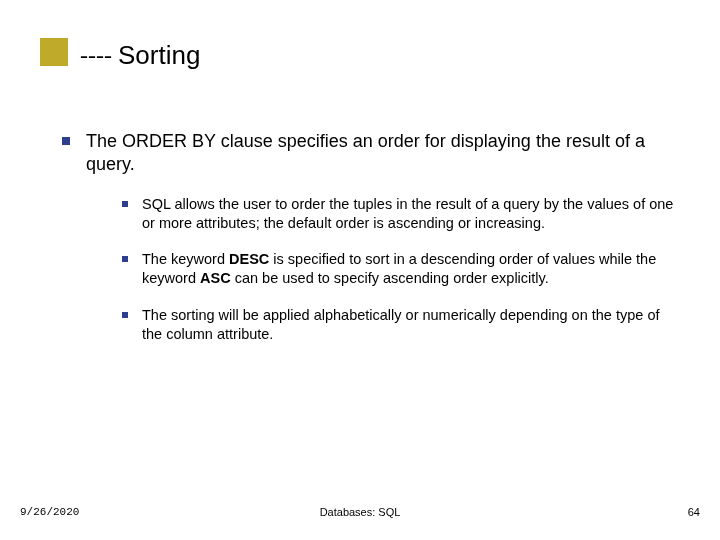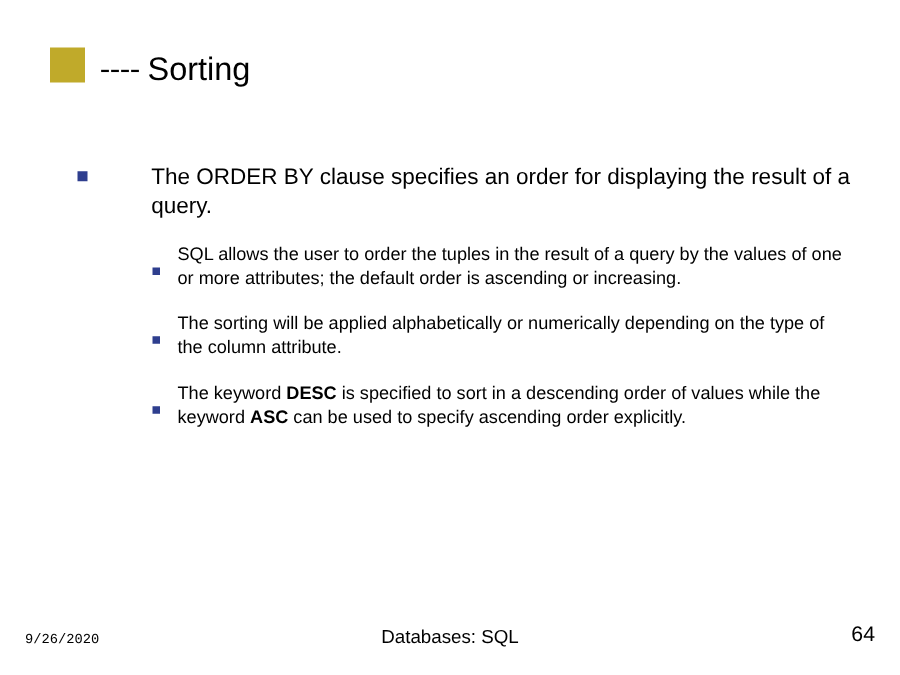--- a/index.html
+++ b/index.html
@@ -3,30 +3,30 @@
 <meta charset="utf-8">
 <style>
   * { margin: 0; padding: 0; box-sizing: border-box; }
   html, body { width: 720px; height: 540px; font-family: Verdana, Arial, sans-serif; background: #fff; color: #000; }
   .slide { position: relative; width: 720px; height: 540px; }
   .title-area { position: absolute; top: 40px; left: 40px; display: flex; align-items: center; }
   .title-block { width: 28px; height: 28px; background: #c0aa2a; margin-right: 12px; position: relative; top: -4px; }
   .title-dashes { font-family: "Times New Roman", serif; font-size: 24px; letter-spacing: 0px; margin-right: 6px; }
   .title-text { font-family: Verdana, sans-serif; font-size: 26px; }
   .body { position: absolute; top: 130px; left: 62px; right: 40px; }
-  .bullet-row { display: flex; align-items: flex-start; margin-bottom: 18px; gap: 35px; }
+  .bullet-row { display: flex; align-items: flex-start; margin-bottom: 18px; }
   .bullet { width: 8px; height: 8px; background: #2e3e8e; flex-shrink: 0; margin-top: 7px; margin-right: 16px; }
   .bullet-small { width: 6px; height: 6px; background: #2e3e8e; flex-shrink: 0; margin-top: 6px; margin-right: 14px; }
   .main-text { font-size: 18px; line-height: 1.3; font-family: Verdana, sans-serif; }
   .sub-list { margin-left: 60px; margin-top: 6px; }
   .sub-text { font-size: 14.5px; line-height: 1.3; font-family: Verdana, sans-serif; }
-  .sub-item { display: flex; align-items: center; margin-bottom: 18px; }
+  .sub-item { display: flex; align-items: flex-start; margin-bottom: 18px; }
   .footer-date { position: absolute; bottom: 22px; left: 20px; font-size: 11px; font-family: Liberation Mono, monospace; }
-  .footer-title { position: absolute; bottom: 22px; left: 50%; transform: translateX(-50%); font-size: 15px; font-family: Verdana, sans-serif; }
-  .footer-page { position: absolute; bottom: 22px; right: 20px; font-size: 17px; font-family: Verdana, sans-serif; }
+  .footer-title { position: absolute; bottom: 22px; left: 50%; transform: translateX(-50%); font-size: 11px; font-family: Verdana, sans-serif; }
+  .footer-page { position: absolute; bottom: 22px; right: 20px; font-size: 11px; font-family: Verdana, sans-serif; }
   b { font-weight: bold; }
 </style>
 </head>
 <body>
 <div class="slide">
 
   <div class="title-area">
     <div class="title-block"></div>
     <span class="title-dashes">----</span>
     <span class="title-text">Sorting</span>
@@ -38,25 +38,25 @@
       <div class="main-text">The ORDER BY clause specifies an order for displaying the result of a query.</div>
     </div>
 
     <div class="sub-list">
       <div class="sub-item">
         <div class="bullet-small"></div>
         <div class="sub-text">SQL allows the user to order the tuples in the result of a query by the values of one or more attributes; the default order is ascending or increasing.</div>
       </div>
       <div class="sub-item">
         <div class="bullet-small"></div>
-        <div class="sub-text">The sorting will be applied alphabetically or numerically depending on the type of the column attribute.</div>
+        <div class="sub-text" id="sub1">The keyword <b>DESC</b> is specified to sort in a descending order of values while the keyword <b>ASC</b> can be used to specify ascending order explicitly.</div>
       </div>
       <div class="sub-item">
         <div class="bullet-small"></div>
-        <div class="sub-text" id="sub1">The keyword <b>DESC</b> is specified to sort in a descending order of values while the keyword <b>ASC</b> can be used to specify ascending order explicitly.</div>
+        <div class="sub-text">The sorting will be applied alphabetically or numerically depending on the type of the column attribute.</div>
       </div>
     </div>
   </div>
 
   <div class="footer-date">9/26/2020</div>
   <div class="footer-title">Databases: SQL</div>
   <div class="footer-page">64</div>
 </div>
 
 </body></html>

